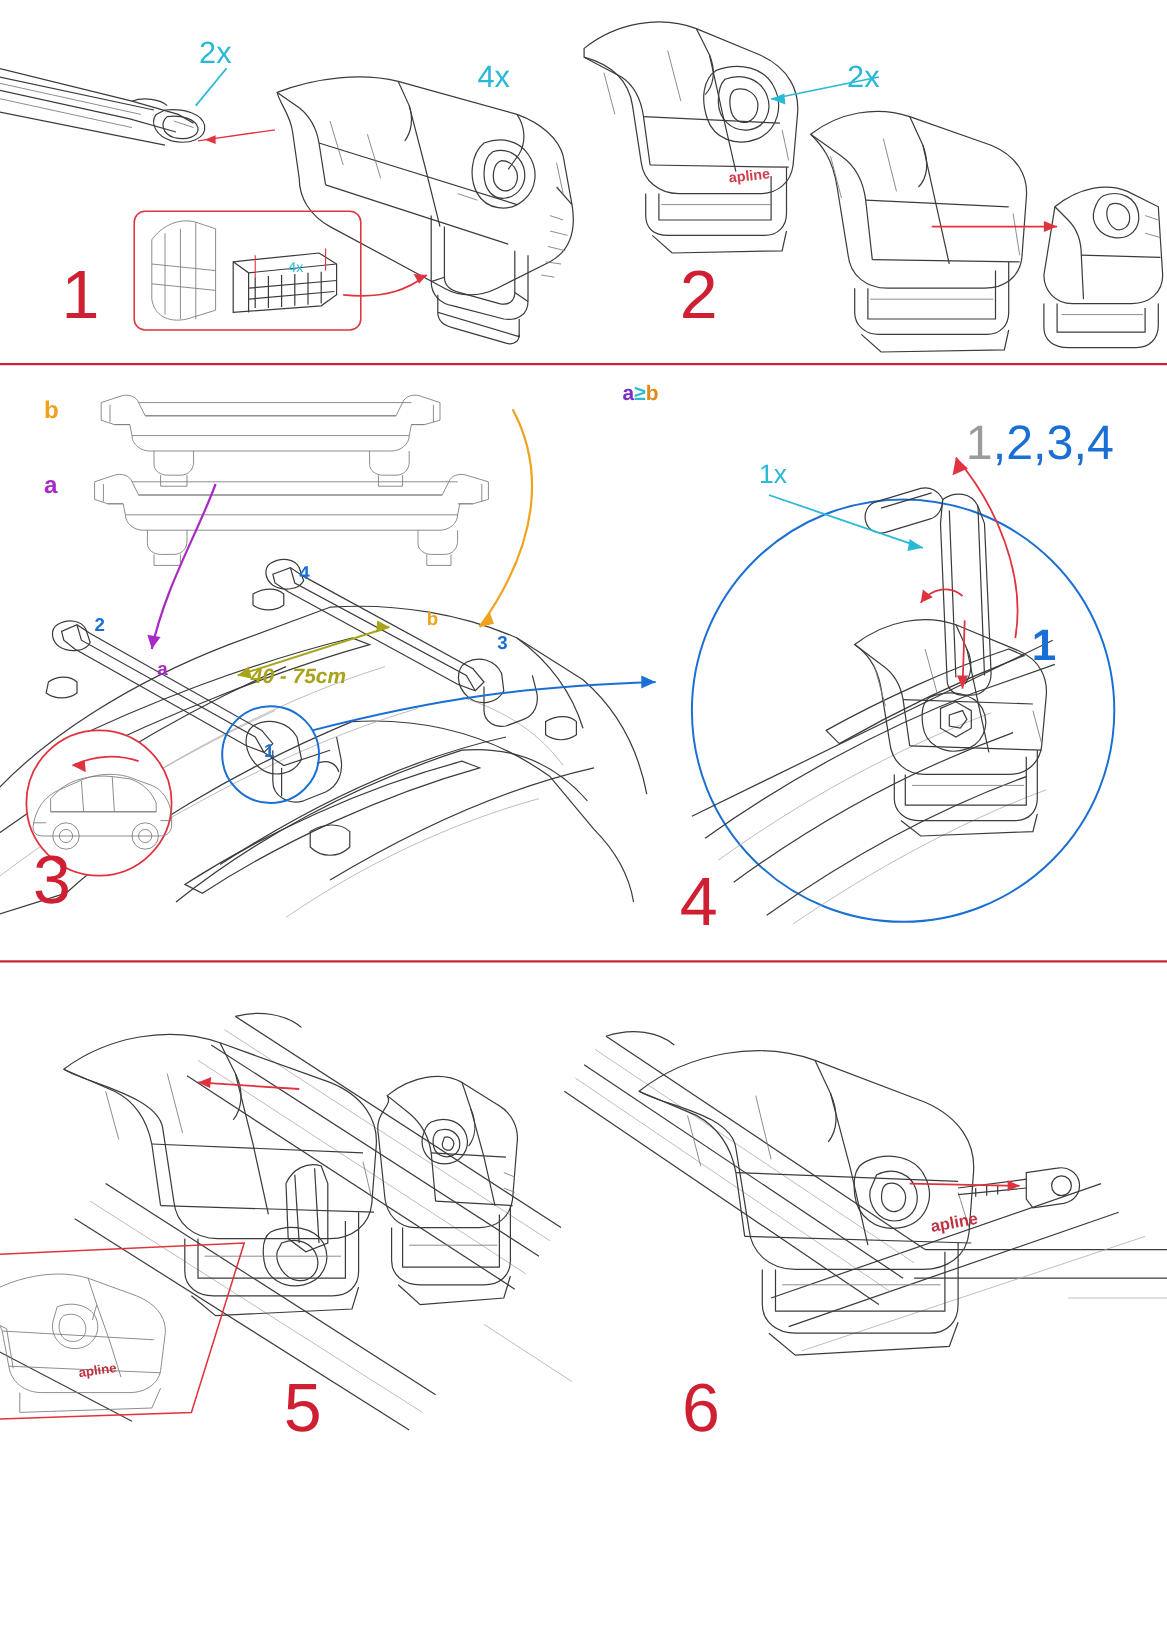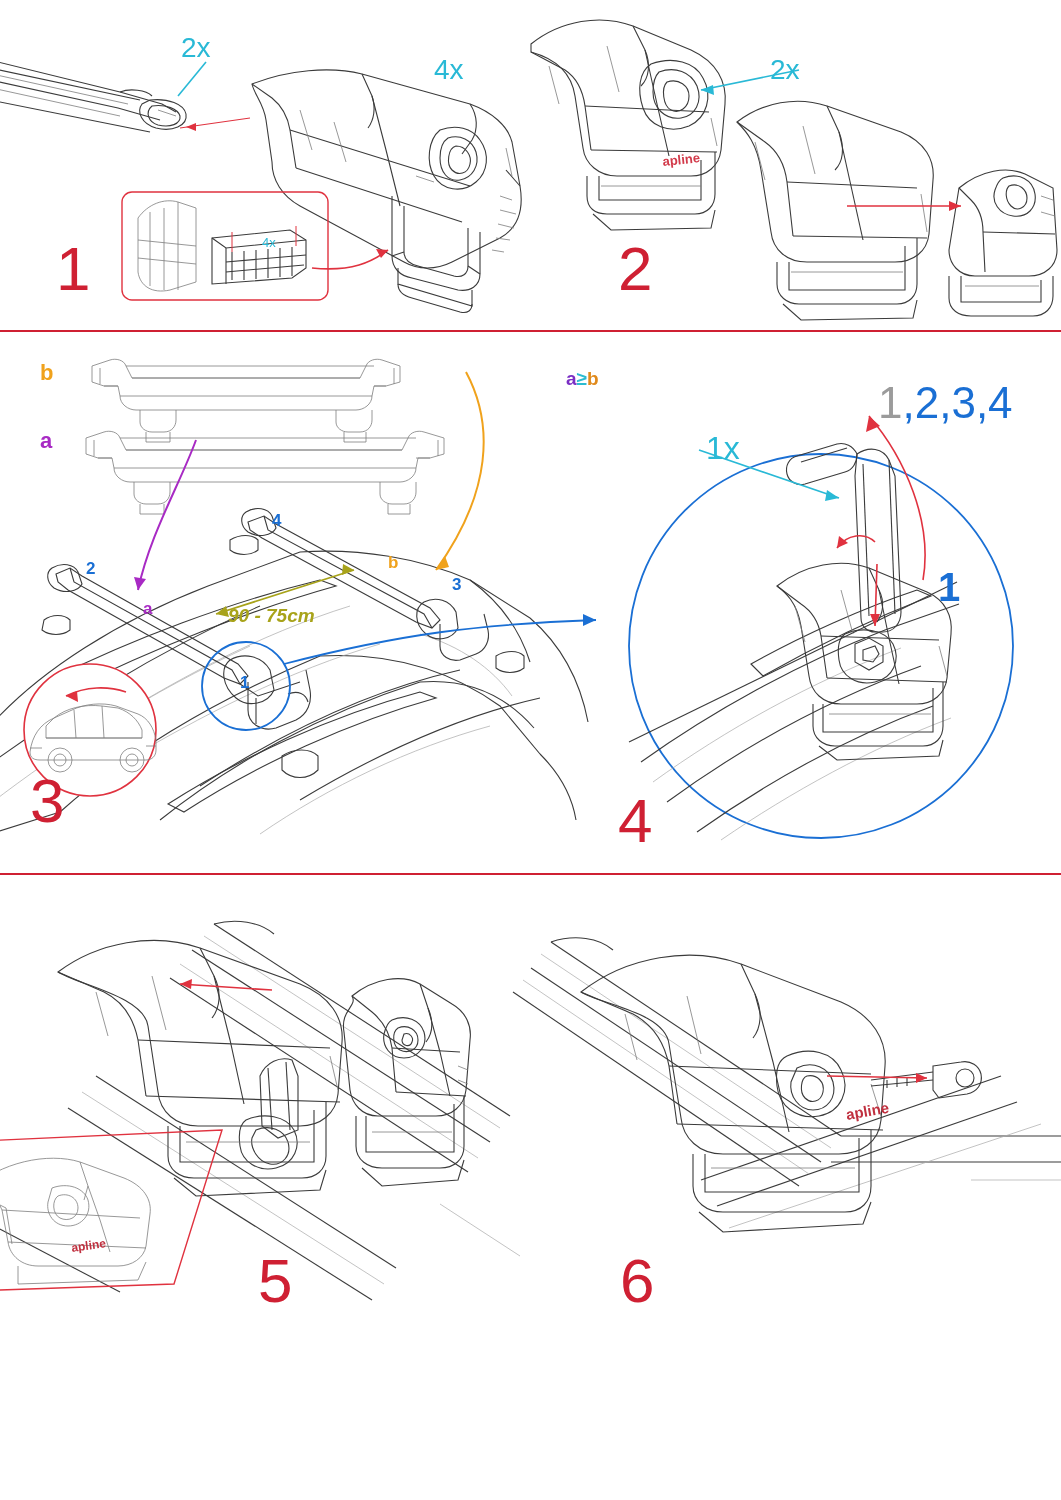--- a/index.html
+++ b/index.html
@@ -66,21 +66,21 @@
     position: absolute; left: 878px; top: 378px;
     font-size: 44px; font-weight: normal; letter-spacing: 0px;
   }
   .big-1234 .g { color: #9b9b9b; }
   .big-1234 .b { color: #1a6fd4; }
   .big-1 {
     position: absolute; left: 938px; top: 565px;
     font-size: 40px; font-weight: bold; color: #1a6fd4;
   }
   .ab-label {
-    position: absolute; left: 566px; top: 368px;
+    position: absolute; left: 566px; top: 348px;
     font-size: 19px; font-weight: bold; text-align: right;
   }
   .ab-label .a { color: #7a2ec4; }
   .ab-label .ge { color: #2bbbd0; }
   .ab-label .b { color: #e08a1c; }
 </style>
 </head>
 <body>
 
 <div class="sheet">
@@ -378,21 +378,21 @@
     </g>
     <path class="ar-red" d="M60 36 C80 26 102 26 120 32"></path>
     <path d="M60 36 l11 -5 l1 11 Z" fill="#e0323f"></path>
   </svg>
 
   <div class="step-num" style="left:30px; top:770px;">3</div>
   <div class="label orange" style="left:40px; top:362px; font-size:22px; font-weight:bold;">b</div>
   <div class="label purple" style="left:40px; top:430px; font-size:22px; font-weight:bold;">a</div>
   <div class="label purple" style="left:143px; top:600px; font-size:17px; font-weight:bold;">a</div>
   <div class="label orange" style="left:388px; top:554px; font-size:17px; font-weight:bold;">b</div>
-  <div class="label olive" style="left:228px; top:606px; font-size:19px; font-weight:bold; font-style:italic;">90 - 75cm</div>
+  <div class="label olive" style="left:228px; top:606px; font-size:19px; font-weight:bold; font-style:italic;">40 - 75cm</div>
   <div class="label blue" style="left:86px; top:560px; font-size:17px; font-weight:bold;">2</div>
   <div class="label blue" style="left:272px; top:512px; font-size:17px; font-weight:bold;">4</div>
   <div class="label blue" style="left:452px; top:576px; font-size:17px; font-weight:bold;">3</div>
   <div class="label blue" style="left:240px; top:674px; font-size:17px; font-weight:bold;">1</div>
 
   <svg width="460" height="540" viewBox="0 0 460 540" style="left:601px; top:334px;">
 
     <circle class="circ-bl" cx="220" cy="312" r="192"></circle>
 
     <g class="ln">
@@ -452,21 +452,21 @@
     <path class="ar-red" d="M322 246 C332 188 304 124 268 82" stroke-width="3"></path>
     <path d="M268 82 l-3 16 l14 -6 Z" fill="#e0323f"></path>
 
     <path class="ar-cy" d="M98 116 L238 164"></path>
     <path d="M238 164 l-12 -8 l-2 11 Z" fill="#29b9d6"></path>
   </svg>
   <div class="step-num" style="left:618px; top:790px;">4</div>
   <div class="ab-label">
     <span class="a">a</span><span class="ge">≥</span><span class="b">b</span>
   </div>
-  <div class="label cyan" style="left:690px; top:432px; font-size:32px;margin-left:16px;">1x</div>
+  <div class="label cyan" style="left:690px; top:420px; font-size:24px;">1x</div>
   <div class="big-1234">
     <span class="g">1</span><span class="b">,2,3,4</span>
   </div>
   <div class="big-1">1</div>
 
   <svg width="520" height="420" viewBox="0 0 520 420" style="left:0; top:880px;">
 
     <g class="ln">
       <path d="M214 44 L510 236"></path>
       <path d="M192 70 L490 262"></path>

